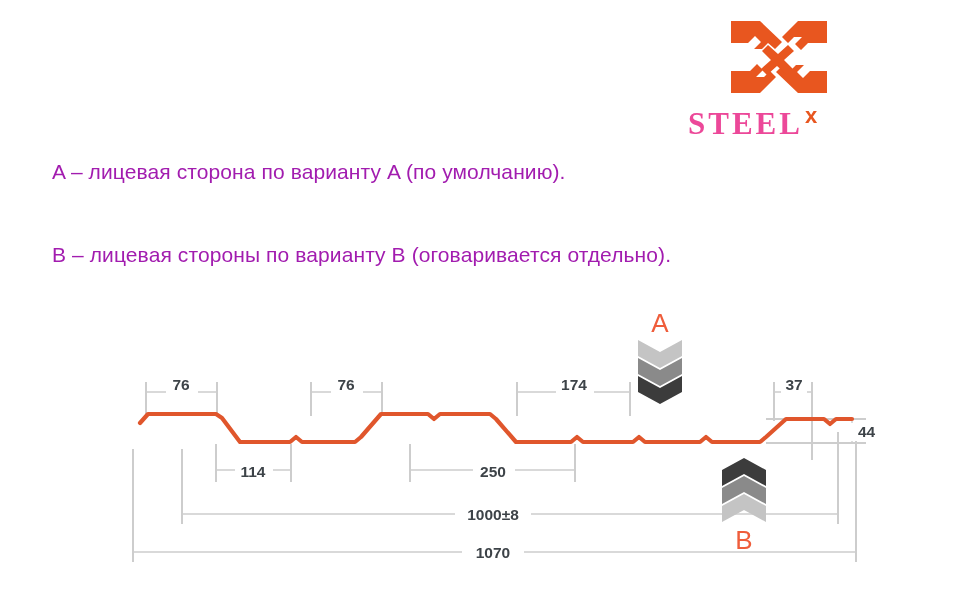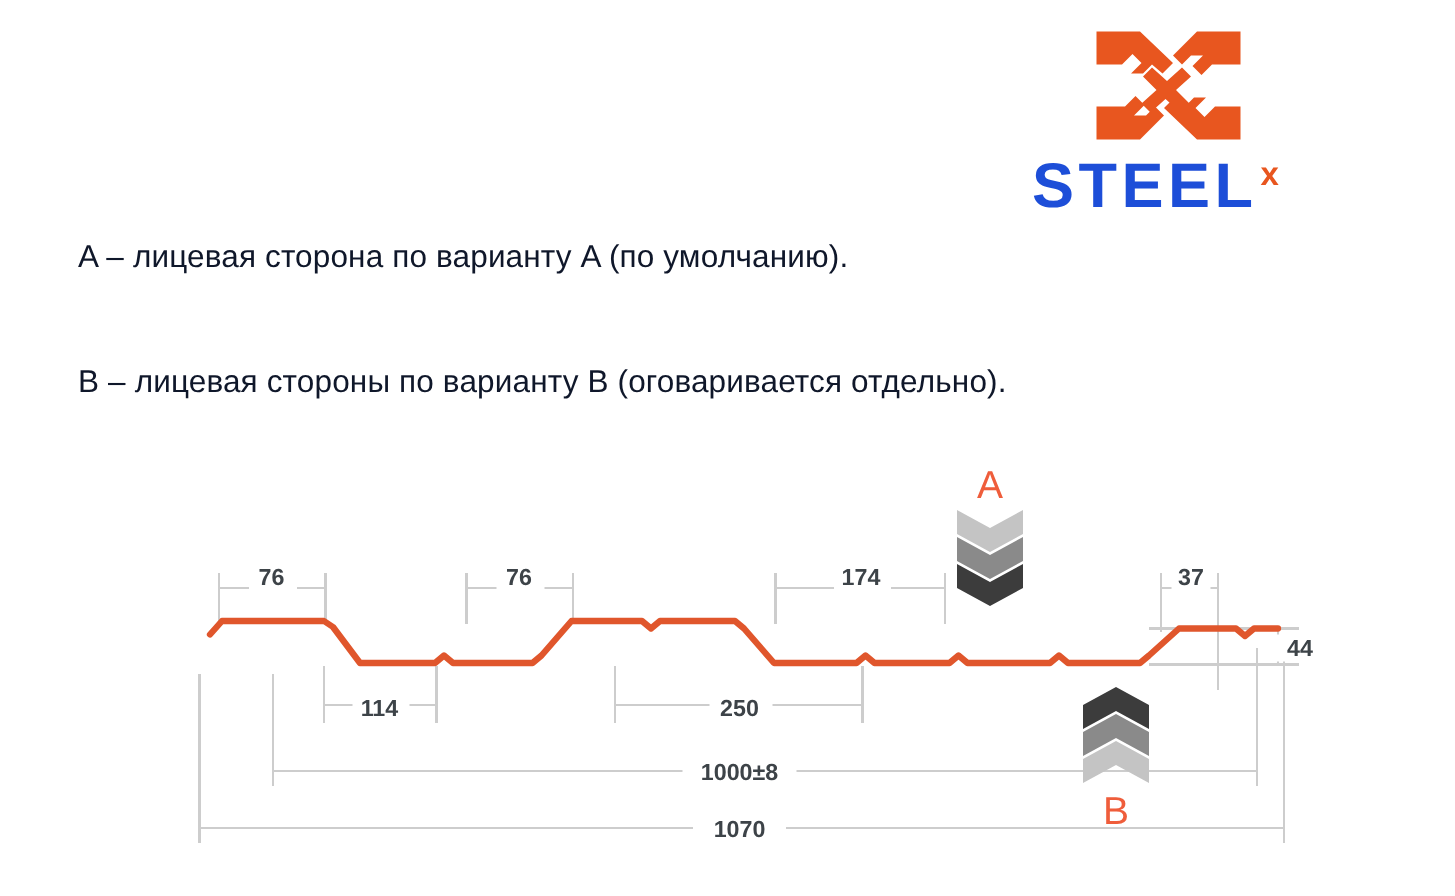--- a/index.html
+++ b/index.html
@@ -34,44 +34,44 @@
   #logo-wordmark {
     position: absolute;
     left: 0px;
     top: 86px;
     width: 225px;
     height: 40px;
     display: flex;
     align-items: flex-start;
   }
   .wordmark-text {
-    font-family: Liberation Sans, sans-serif;
-    font-size: 42px;
+    font-family: Liberation Serif, serif;
+    font-size: 31px;
     font-weight: bold;
     letter-spacing: 3px;
-    color: #1d4ed8;
+    color: #ec4899;
     line-height: 40px;
   }
   .wordmark-sup {
     font-family: "Liberation Sans", sans-serif;
     font-size: 22px;
     font-weight: bold;
     color: #e8561f;
     line-height: 22px;
     margin-left: 2px;
     margin-top: 1px;
   }
 
   
   .caption {
     position: absolute;
     left: 52px;
     font-family: "Liberation Sans", sans-serif;
     font-size: 21px;
-    color: #0f172a;
+    color: #a21caf;
     white-space: nowrap;
     letter-spacing: 0.1px;
   }
   #caption-a { top: 160px; }
   #caption-b { top: 243px; }
 
   
   #drawing {
     position: absolute;
     left: 0;

